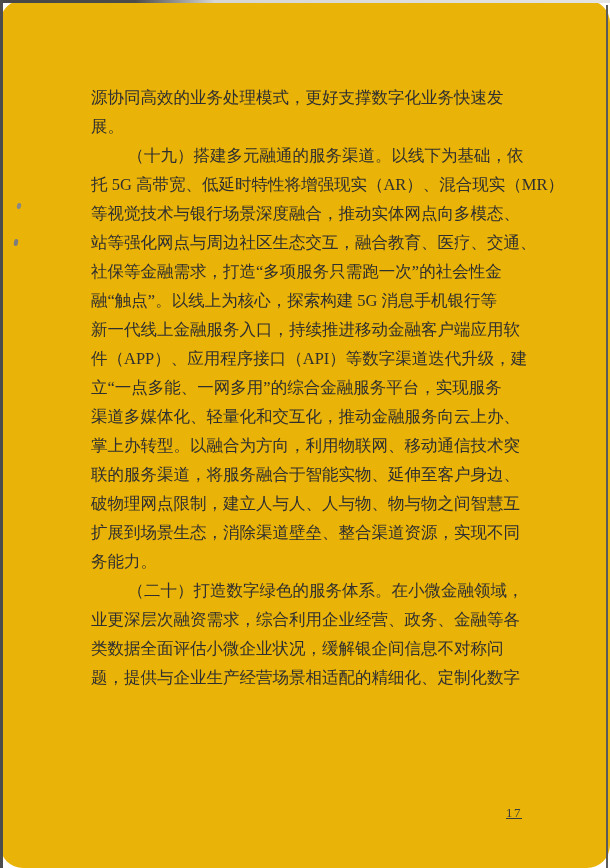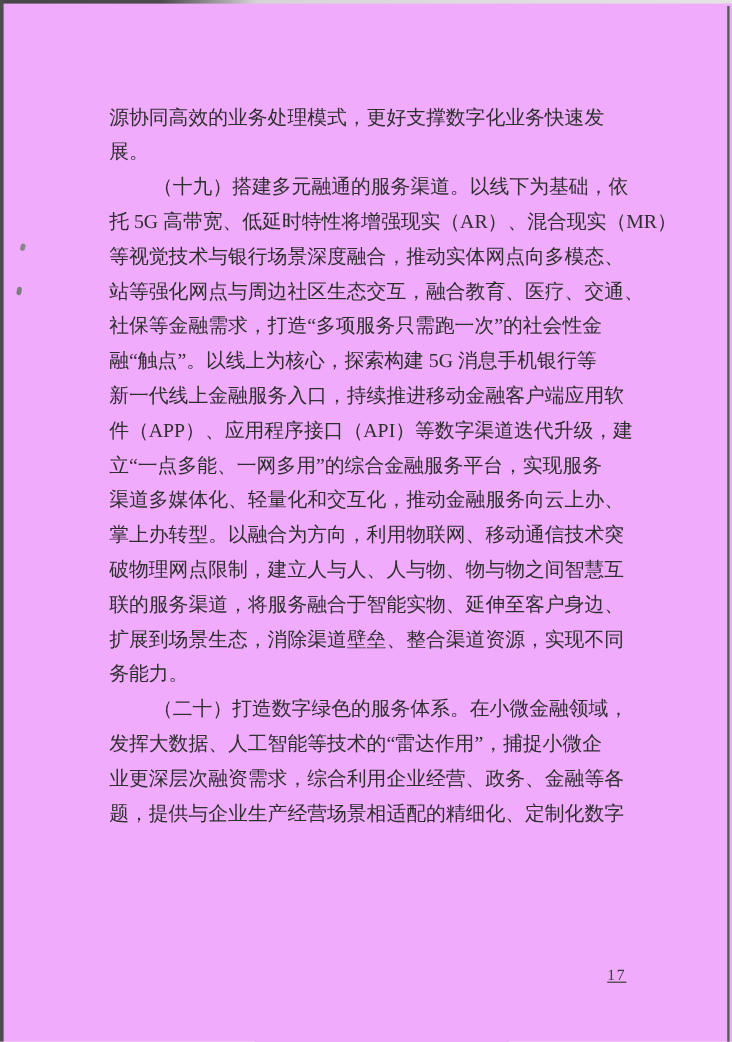--- a/index.html
+++ b/index.html
@@ -5,21 +5,22 @@
   html, body { margin: 0; padding: 0; }
   body {
     width: 610px; height: 868px;
     background: #ffffff;
     position: relative;
     overflow: hidden;
     font-family: "Liberation Serif", "DejaVu Serif", serif;
   }
   .page {
     position: absolute; inset: 0;
-    background: #f0abfc;
+    background: #eab308;
+    border-radius: 23px;
   }
   
   .edge-top {
     position: absolute; top: 0; left: 0;
     width: 610px; height: 3px;
     background: linear-gradient(to right, #474747 0px, #4b4b4b 135px, #d6d6d6 215px, #e4e4e4 610px);
   }
   .edge-left {
     position: absolute; top: 0; left: 0;
     width: 3px; height: 868px;
@@ -77,25 +78,25 @@
     <div class="line">托 5G 高带宽、低延时特性将增强现实（AR）、混合现实（MR）</div>
     <div class="line">等视觉技术与银行场景深度融合，推动实体网点向多模态、</div>
     <div class="line">站等强化网点与周边社区生态交互，融合教育、医疗、交通、</div>
     <div class="line">社保等金融需求，打造“多项服务只需跑一次”的社会性金</div>
     <div class="line">融“触点”。以线上为核心，探索构建 5G 消息手机银行等</div>
     <div class="line">新一代线上金融服务入口，持续推进移动金融客户端应用软</div>
     <div class="line">件（APP）、应用程序接口（API）等数字渠道迭代升级，建</div>
     <div class="line">立“一点多能、一网多用”的综合金融服务平台，实现服务</div>
     <div class="line">渠道多媒体化、轻量化和交互化，推动金融服务向云上办、</div>
     <div class="line">掌上办转型。以融合为方向，利用物联网、移动通信技术突</div>
+    <div class="line">联的服务渠道，将服务融合于智能实物、延伸至客户身边、</div>
     <div class="line">破物理网点限制，建立人与人、人与物、物与物之间智慧互</div>
-    <div class="line">联的服务渠道，将服务融合于智能实物、延伸至客户身边、</div>
     <div class="line">扩展到场景生态，消除渠道壁垒、整合渠道资源，实现不同</div>
     <div class="line">务能力。</div>
     <div class="line indent">（二十）打造数字绿色的服务体系。在小微金融领域，</div>
-    <div class="line">发挥大数据、人工智能等技术的“雷达作用”，捕捉小微企</div>
     <div class="line">业更深层次融资需求，综合利用企业经营、政务、金融等各</div>
+    <div class="line">类数据全面评估小微企业状况，缓解银企间信息不对称问</div>
     <div class="line">题，提供与企业生产经营场景相适配的精细化、定制化数字</div>
   </div>
 
   <div class="pagenum">17</div>
 
 </div>
 
 </body></html>

